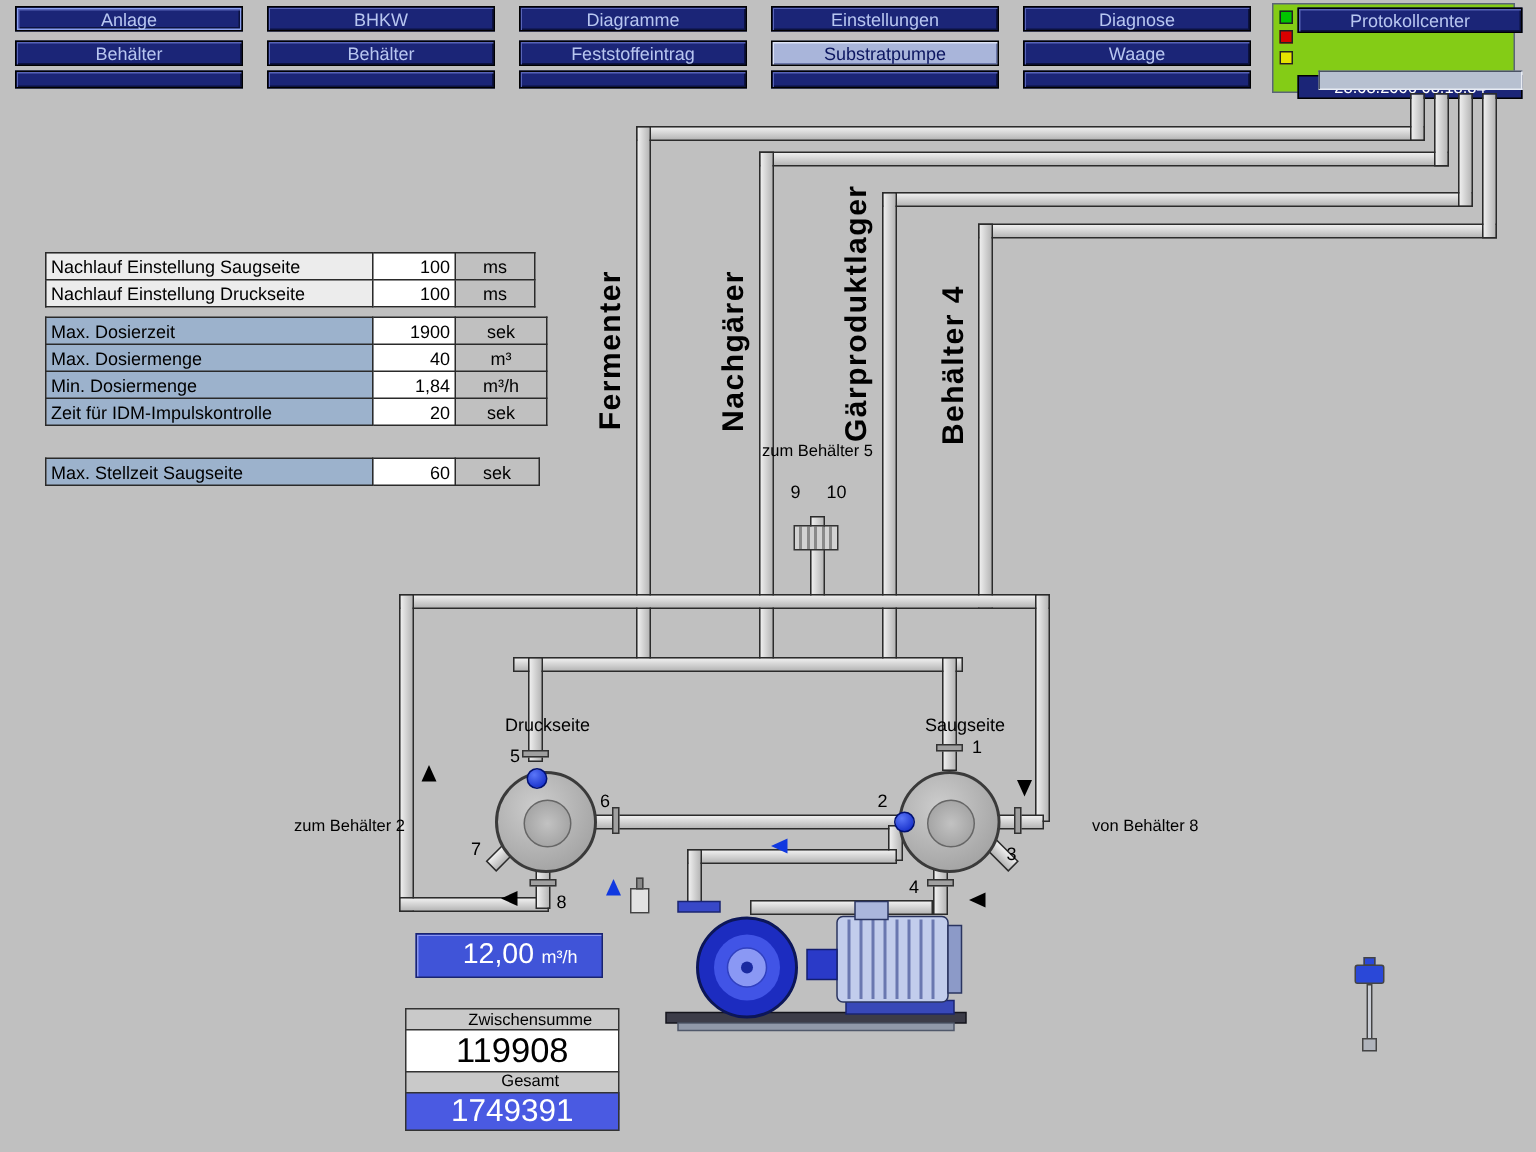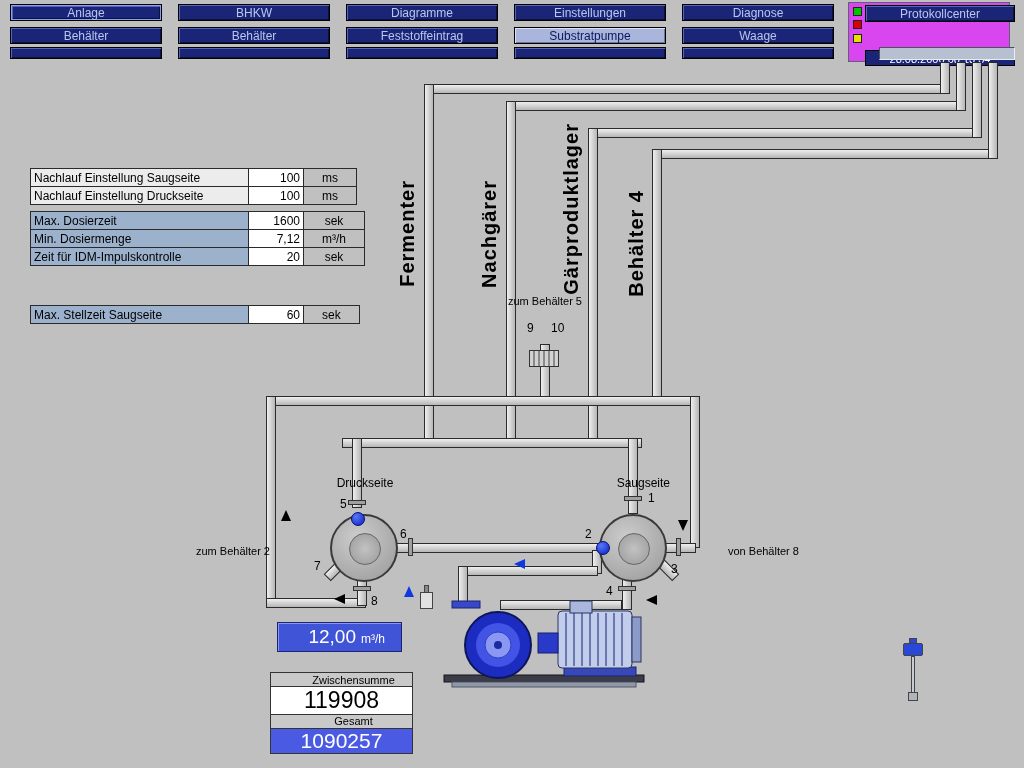--- a/index.html
+++ b/index.html
@@ -9,21 +9,21 @@
   
   .nav-btn{position:absolute;width:152px;height:17px;background:var(--navy,#1b2577);
            color:var(--btn-text,#b8c6f0);font-size:12px;text-align:center;line-height:16px;
            border:1px solid #000;box-shadow:inset 1px 1px 0 #5864b8, inset -1px -1px 0 #0c1240;
            box-sizing:border-box;cursor:default;white-space:nowrap;overflow:hidden;}
   .nav-btn.active{background:var(--active-bg,#a9b5da);color:#0c1660;
            box-shadow:inset 1px 1px 0 #dde3f6, inset -1px -1px 0 #6a76a8;}
   .nav-btn.outlined{box-shadow:inset 0 0 0 1px #8aa0f0, inset 2px 2px 0 #5864b8, inset -2px -2px 0 #0c1240;}
   .nav-bar{position:absolute;width:152px;height:12px;background:var(--navy,#1b2577);
            border:1px solid #000;box-shadow:inset 1px 1px 0 #5864b8, inset -1px -1px 0 #0c1240;box-sizing:border-box;}
-  #right-panel{position:absolute;left:848px;top:2px;width:162px;height:60px;background:#d946ef;border:1px solid #5a6478;box-sizing:border-box;}
+  #right-panel{position:absolute;left:848px;top:2px;width:162px;height:60px;background:#84cc16;border:1px solid #5a6478;box-sizing:border-box;}
   .ind{position:absolute;width:9px;height:9px;border:1px solid #222;box-sizing:border-box;}
   #proto-btn{position:absolute;left:16px;top:2px;width:150px;height:17px;background:var(--navy,#1b2577);
              color:var(--btn-text,#b8c6f0);font-size:12px;text-align:center;line-height:16px;border:1px solid #000;
              box-shadow:inset 1px 1px 0 #5864b8, inset -1px -1px 0 #0c1240;box-sizing:border-box;}
   #datetime{position:absolute;left:16px;top:24px;width:150px;height:16px;background:var(--navy,#1b2577);
             color:#fff;font-size:11px;text-align:center;line-height:16px;border:1px solid #000;box-sizing:border-box;margin-top:23px;}
   #proto-input{position:absolute;left:30px;top:44px;width:136px;height:13px;background:#b7c0d0;
             border:1px solid;border-color:#4a5264 #e8ecf4 #e8ecf4 #4a5264;box-sizing:border-box;}
 
   
@@ -126,26 +126,31 @@
       <td class="val">100</td>
       <td class="unit">ms</td>
     </tr>
   </tbody>
     </table>
 
   <table class="ptable blue" style="left:30px;top:211px">
     <tbody>
         <tr>
       <td class="lbl">Max. Dosierzeit</td>
-      <td class="val">1600</td>
+      <td class="val">1900</td>
       <td class="unit">sek</td>
     </tr>
     <tr>
+      <td class="lbl">Max. Dosiermenge</td>
+      <td class="val">40</td>
+      <td class="unit">m³</td>
+    </tr>
+    <tr>
       <td class="lbl">Min.  Dosiermenge</td>
-      <td class="val">7,12</td>
+      <td class="val">1,84</td>
       <td class="unit">m³/h</td>
     </tr>
     <tr>
       <td class="lbl">Zeit für IDM-Impulskontrolle</td>
       <td class="val">20</td>
       <td class="unit">sek</td>
     </tr>
   </tbody>
     </table>
 
@@ -273,15 +278,15 @@
   <div class="inst" style="left:908px;top:692px;width:10px;height:9px;background:#b0b4bc"></div>
 
   <div id="flow-box">
     <span id="flow-value">12,00</span>
     <span id="flow-unit">m³/h</span>
   </div>
 
   <div class="cnt-head" style="top:672px;height:15px;line-height:14px">Zwischensumme</div>
   <div class="cnt-val" id="subtotal-value">119908</div>
   <div class="cnt-head" style="top:714px;height:26px;line-height:13px">Gesamt</div>
-  <div class="cnt-val" id="total-value">1090257</div>
+  <div class="cnt-val" id="total-value">1749391</div>
 
 </div>
 
 </body></html>

